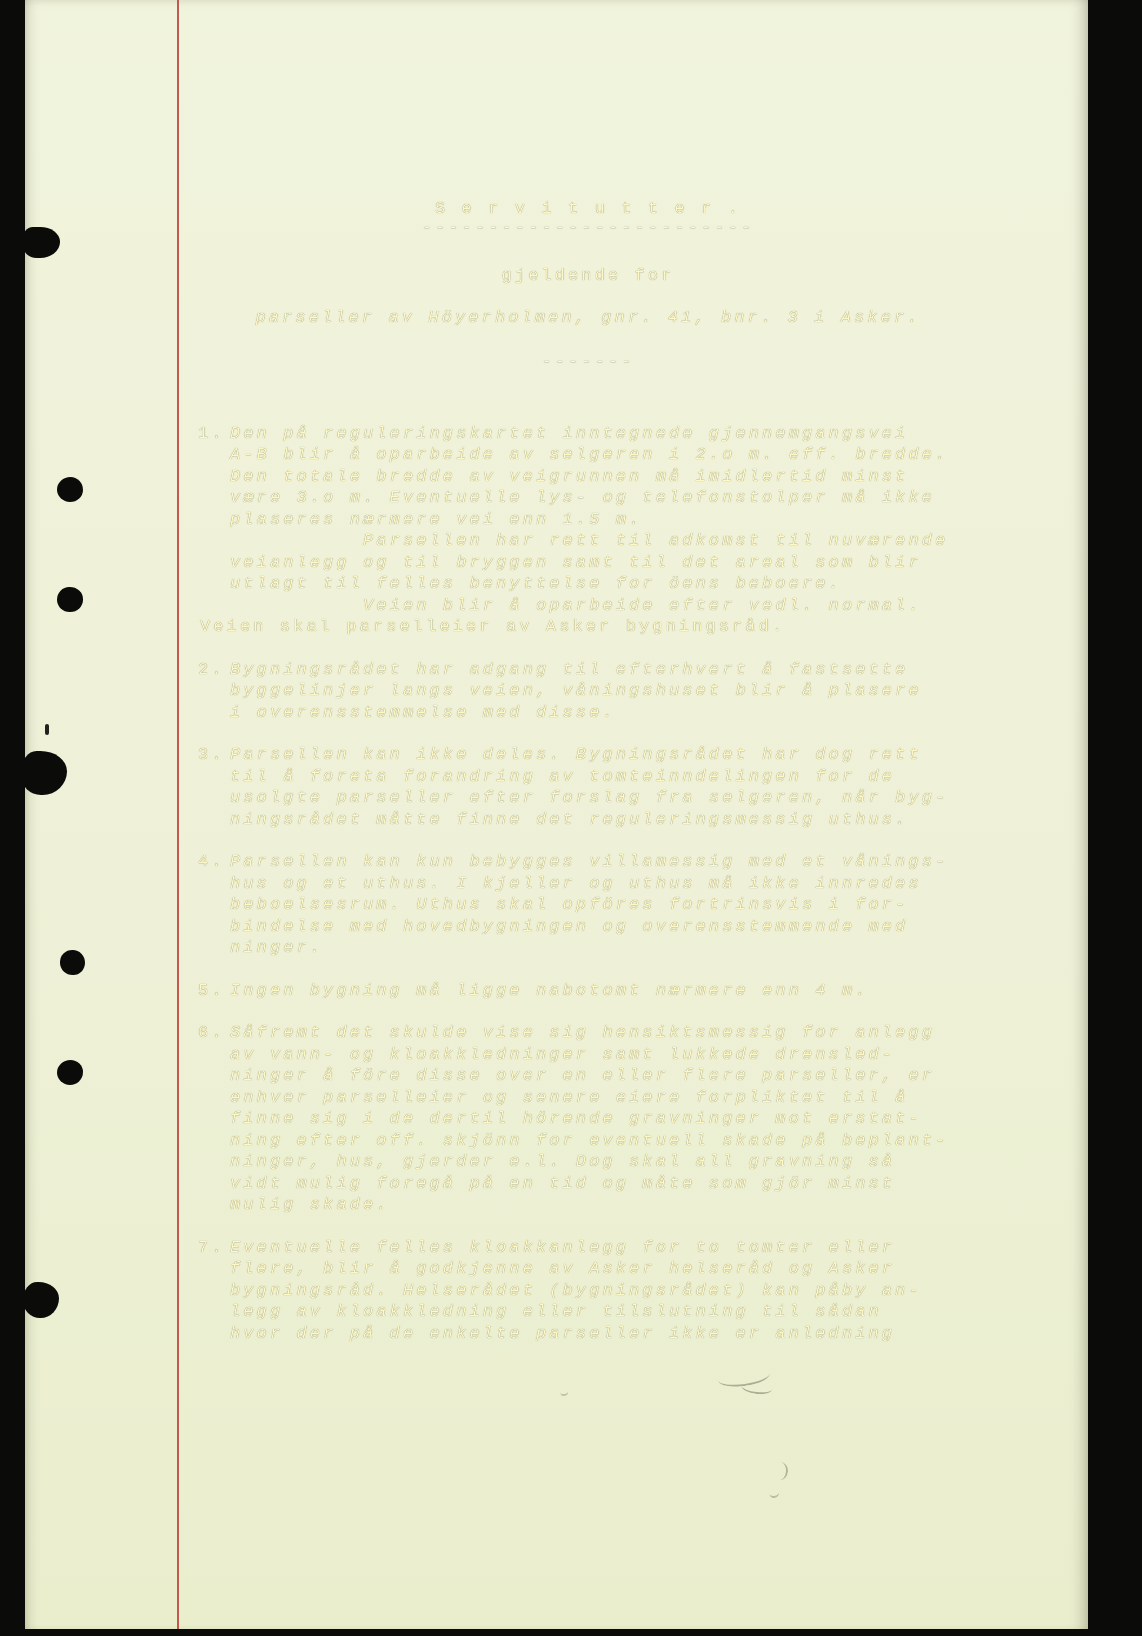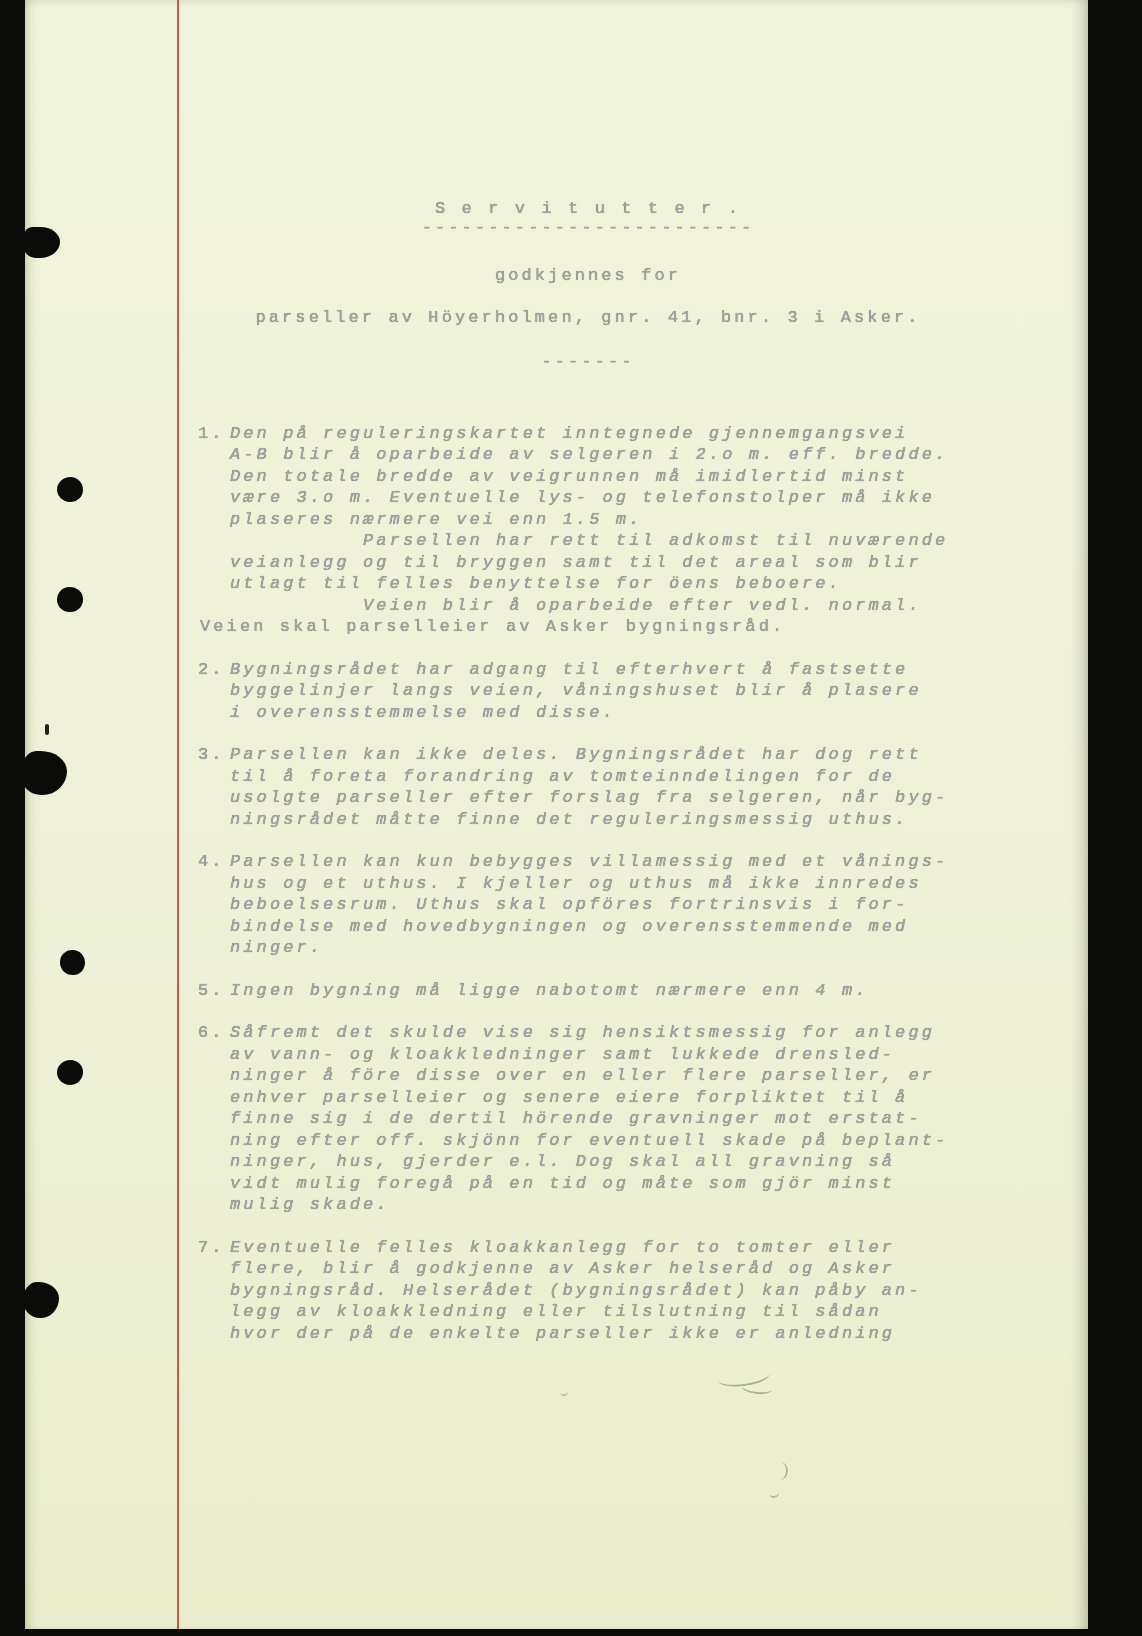--- a/index.html
+++ b/index.html
@@ -67,31 +67,31 @@
     position: absolute;
     left: 45px; top: 724px;
     width: 4px; height: 11px;
     background: #22211d;
     border-radius: 2px;
   }
   .content {
     position: absolute;
     left: 198px; top: 0;
     width: 780px;
-    color: #a3a3a3;
+    color: #fef9c3;
     font-size: 17px;
     line-height: 21.5px;
     letter-spacing: 3.1px;
     text-shadow: 0 0 0.7px rgba(42, 40, 32, 0.75);
   }
   .title-block { margin-top: 198px; text-align: center; }
   .doc-title { display: block; }
   .doc-title-underline { display: block; margin-top: -3px; }
   .doc-subtitle { display: block; margin-top: 27px; }
-  .doc-subject { display: block; margin-top: 20px; }
+  .doc-subject { display: block; margin-top: 20px; font-style: italic; }
   .doc-divider { display: block; margin-top: 23px; }
   .item-list { margin-top: 50px; }
   .item {
     display: flex;
     align-items: flex-start;
     margin-bottom: 21px;
   }
   .num {
     flex: 0 0 32px;
     width: 32px;
@@ -135,21 +135,21 @@
   <div class="punch-hole hole-5"></div>
   <div class="punch-hole hole-6"></div>
   <div class="punch-hole hole-7"></div>
   <div class="tiny-mark"></div>
 
   <div class="content">
 
     <div class="title-block">
       <span class="doc-title">S e r v i t u t t e r .</span>
       <span class="doc-title-underline">-------------------------</span>
-      <span class="doc-subtitle">godkjennes for</span>
+      <span class="doc-subtitle">gjeldende for</span>
       <span class="doc-subject">parseller av Höyerholmen, gnr. 41, bnr. 3 i Asker.</span>
       <span class="doc-divider">-------</span>
     </div>
 
     <div class="item-list">
 
       <div class="item">
         <span class="num">1.</span>
         <div class="itext">
           <span class="ptext">Den på reguleringskartet inntegnede gjennemgangsvei

